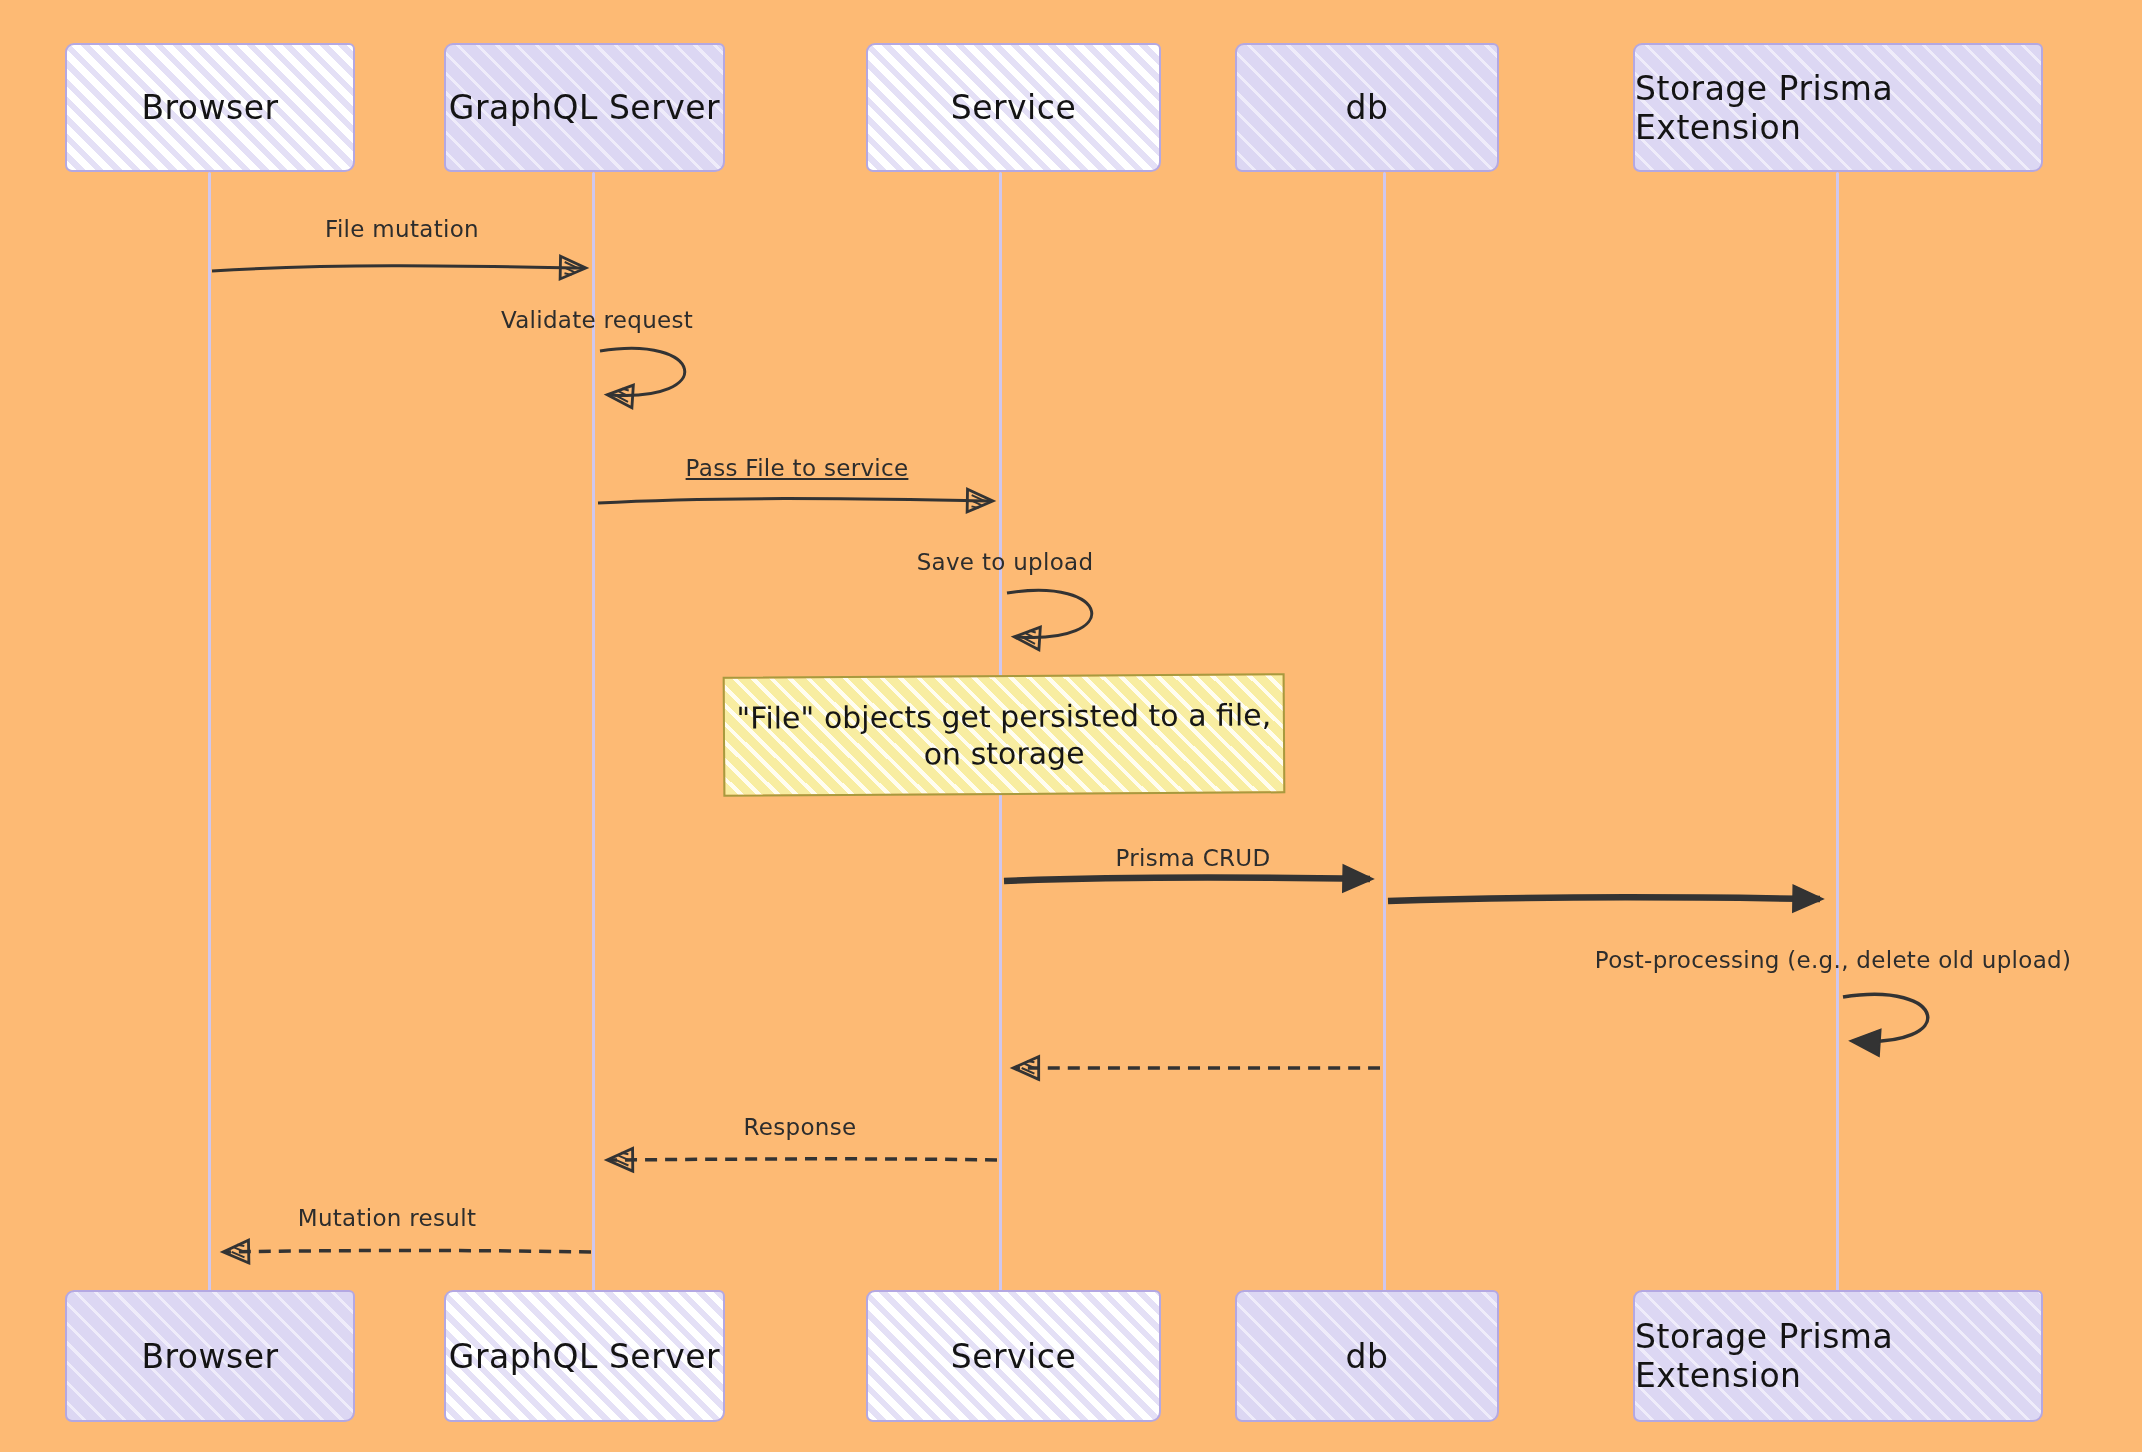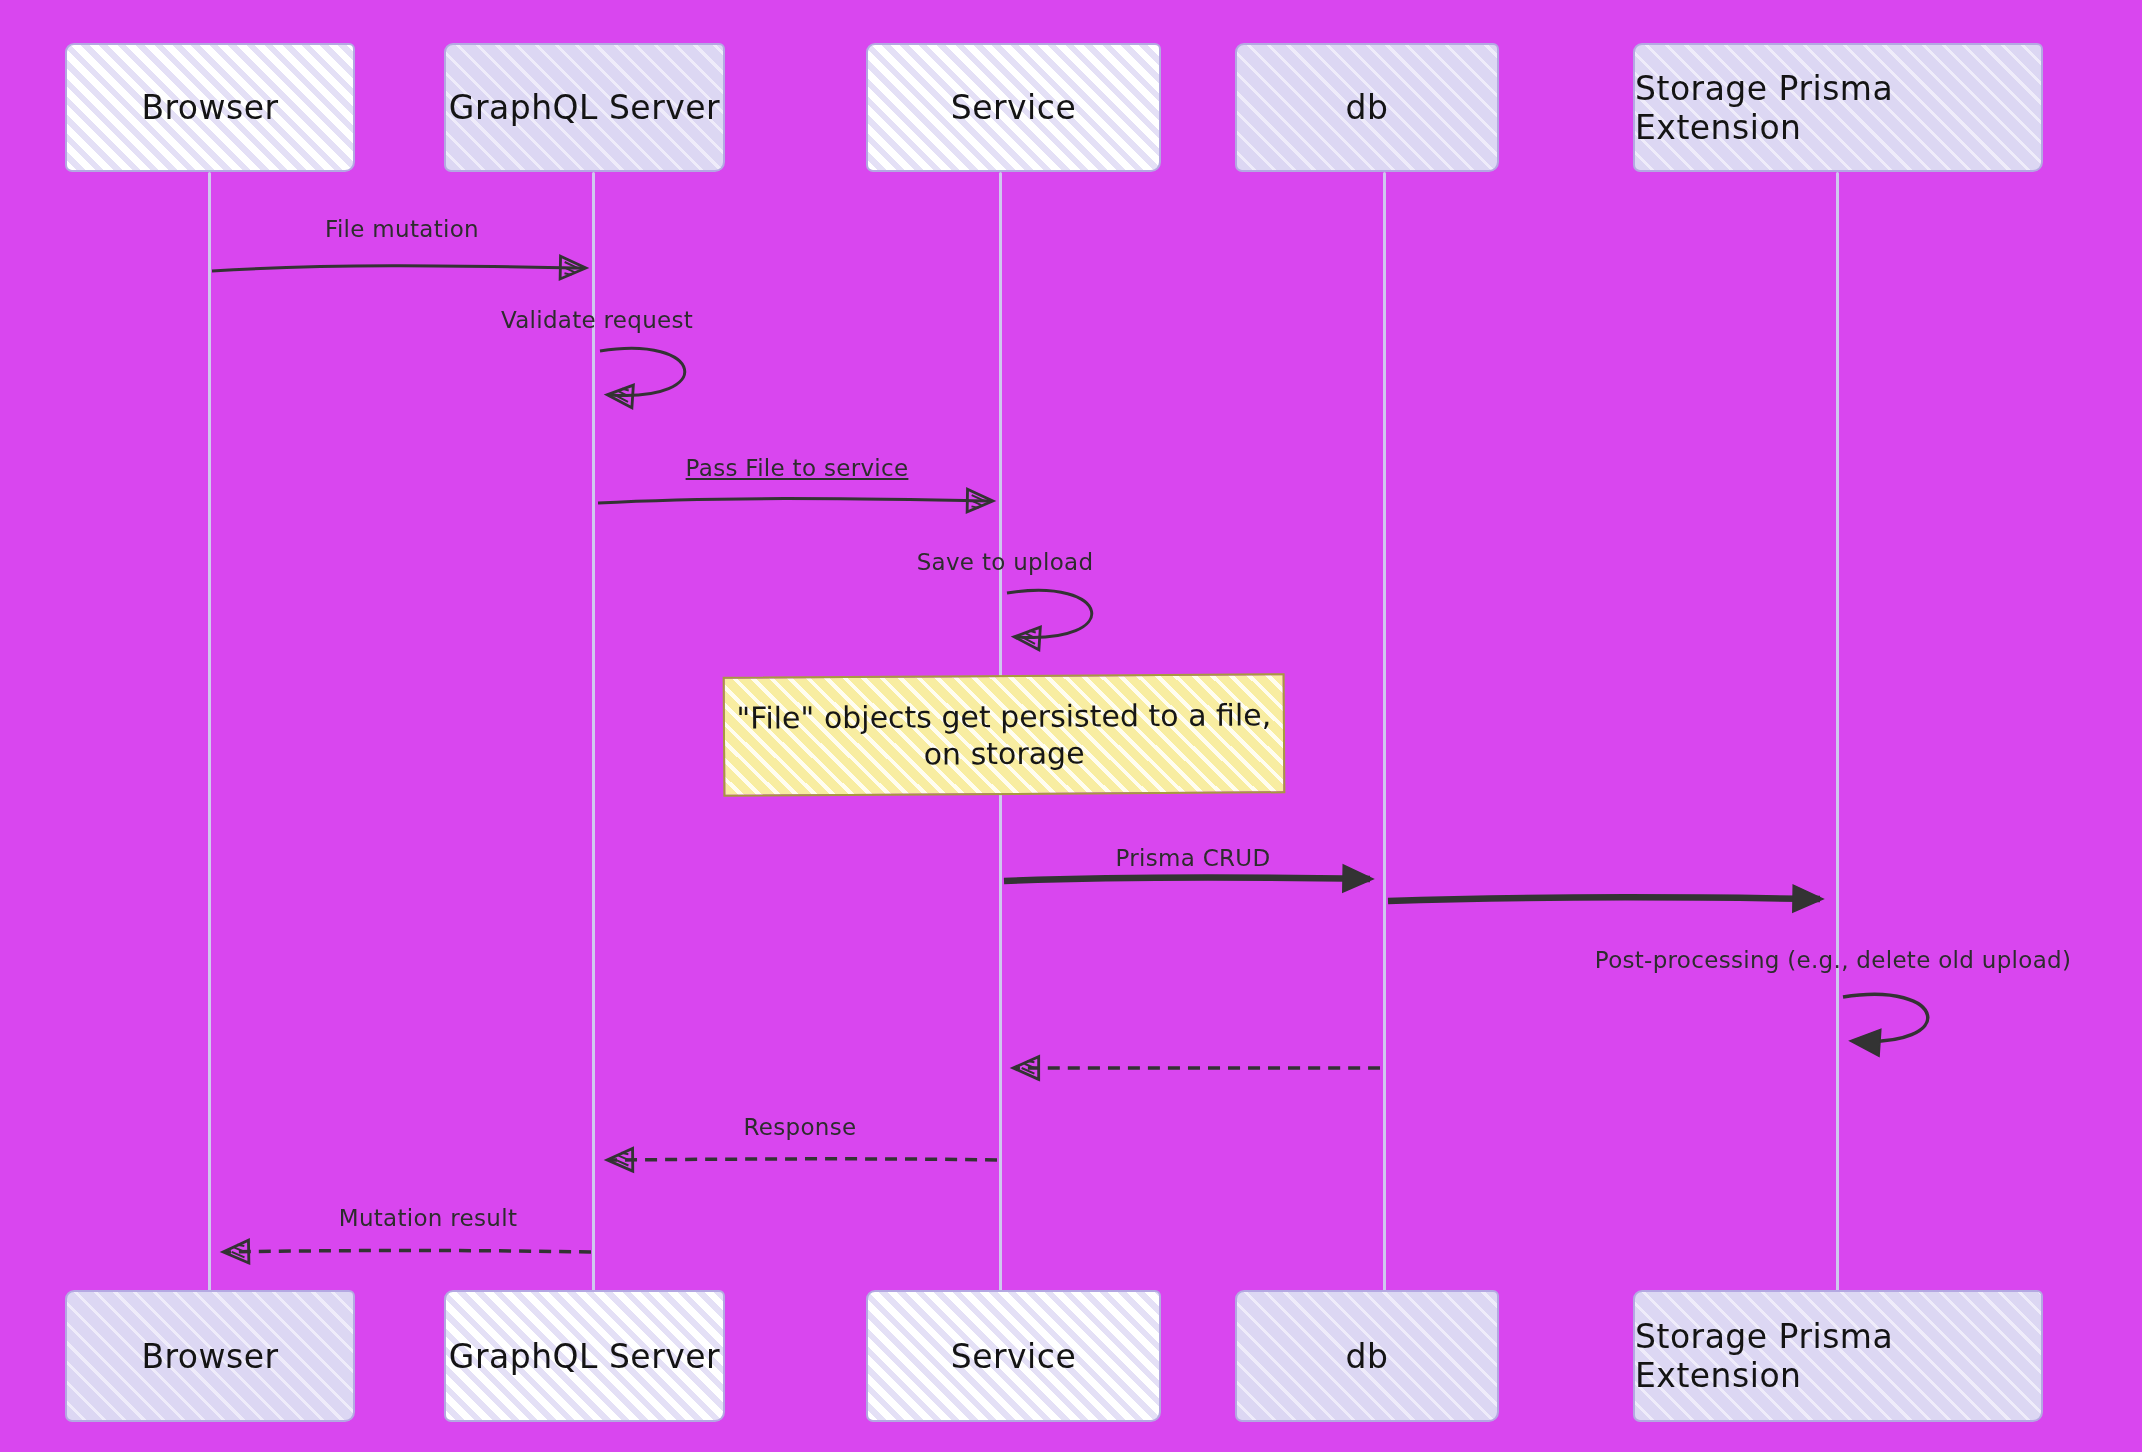--- a/index.html
+++ b/index.html
@@ -1,17 +1,17 @@
 <!DOCTYPE html>
 <html><head>
 <meta charset="utf-8">
 <style>
   html,body{margin:0;padding:0;background:#ffffff;}
   .stage{
-    position:relative;width:2142px;height:1452px;background:#d946ef;
+    position:relative;width:2142px;height:1452px;background:#fdba74;
     font-family:"DejaVu Sans",sans-serif;overflow:hidden;
   }
   
   .actor{
     position:absolute;height:129px;box-sizing:border-box;
     border:2.5px solid #b4a8e2;border-radius:9px 6px 10px 7px;
     display:flex;align-items:center;justify-content:center;
     font-size:33px;color:#141414;letter-spacing:.5px;
   }
   .actor.bottom{height:132px;top:1290px;}
@@ -120,20 +120,20 @@
     <path d="M591 1252 C 470 1250, 345 1250, 226 1252" fill="none" stroke="#333333" stroke-width="3.5" stroke-dasharray="12 8" marker-end="url(#mOpen)"></path>
   </svg>
 
   <div class="msg-label" style="left:402px;top:229px;">File mutation</div>
   <div class="msg-label" style="left:597px;top:320px;">Validate request</div>
   <div class="msg-label" style="left:797px;top:468px;text-decoration:underline;">Pass File to service</div>
   <div class="msg-label" style="left:1005px;top:562px;">Save to upload</div>
   <div class="msg-label" style="left:1193px;top:858px;">Prisma CRUD</div>
   <div class="msg-label" style="left:1833px;top:960px;">Post-processing (e.g., delete old upload)</div>
   <div class="msg-label" style="left:800px;top:1127px;text-align:right;">Response</div>
-  <div class="msg-label" style="left:428px;top:1218px;">Mutation result</div>
+  <div class="msg-label" style="left:387px;top:1218px;">Mutation result</div>
 
   <div class="note">
     <div>"File" objects get persisted to a file,</div>
     <div>on storage</div>
   </div>
 
 </div>
 
 </body></html>

